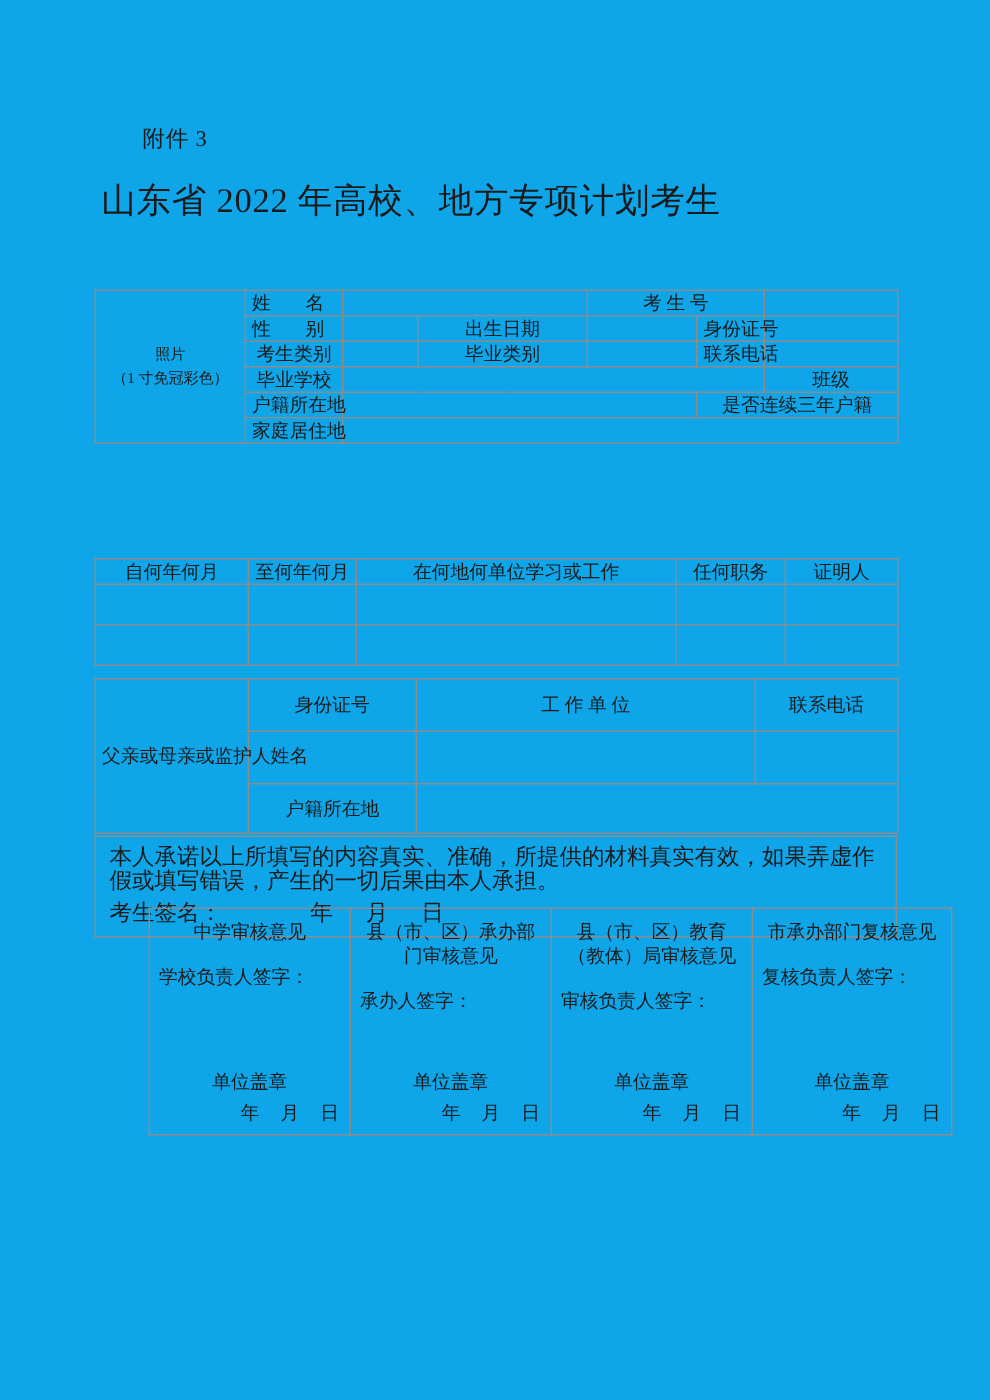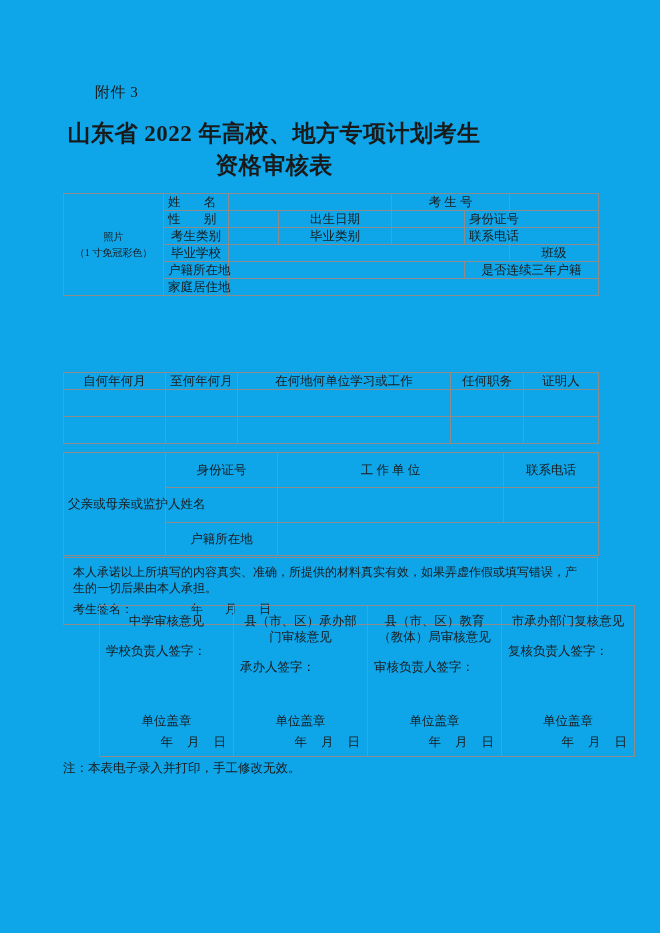--- a/index.html
+++ b/index.html
@@ -32,21 +32,21 @@
     letter-spacing: 0.5px;
     white-space: nowrap;
   }
   .doc-title {
     position: absolute;
     left: 0;
     top: 118px;
     width: 548px;
     text-align: center;
     font-size: 23px;
-    font-weight: bold;
+    font-weight: normal;
     line-height: 32px;
     letter-spacing: 0.5px;
   }
   .doc-title .line2 { display: block; }
 
   
   .form-table {
     position: absolute;
     left: 63px;
     width: 535px;
@@ -77,21 +77,21 @@
     line-height: 30px;
   }
   .photo-cell .ph-1 { display: block; }
   .photo-cell .ph-2 { display: block; white-space: nowrap; }
 
   
   .promise-cell {
     text-align: left !important;
     padding: 6px 9px 7px 9px !important;
     line-height: 21px;
-    font-size: 12px;
+    font-size: 15px;
   }
   .promise-cell .p-text { display: block; text-indent: 0; }
   .sign-line {
     display: block;
     margin-top: 5px;
     text-align: left;
     white-space: nowrap;
   }
   .sign-line .sig-label { margin-right: 44px; }
   .sign-line .ymd { letter-spacing: 0px; }
@@ -138,21 +138,20 @@
 </style>
 </head>
 <body>
 
 <div class="page">
 
   <div class="attachment-no">附件 3</div>
 
   <div class="doc-title">
     <span class="line1">山东省 2022 年高校、地方专项计划考生</span>
-    <span class="line2">资格审核表</span>
   </div>
 
   <table class="form-table" id="t-top">
     <colgroup>
       <col style="width:100px">
       <col style="width:65px">
       <col style="width:50px">
       <col style="width:58px">
       <col style="width:55px">
       <col style="width:73px">
@@ -308,15 +307,14 @@
         <td class="review-cell">
           <span class="rv-title">市承办部门复核意见</span>
           <span class="rv-sign">复核负责人签字：</span>
           <span class="rv-seal">单位盖章</span>
           <span class="rv-date"><i>年</i><i>月</i><i>日</i></span>
         </td>
       </tr>
     </tbody>
   </table>
 
-  <div class="footer-note">注：本表电子录入并打印，手工修改无效。</div>
 
 </div>
 
 </body></html>

